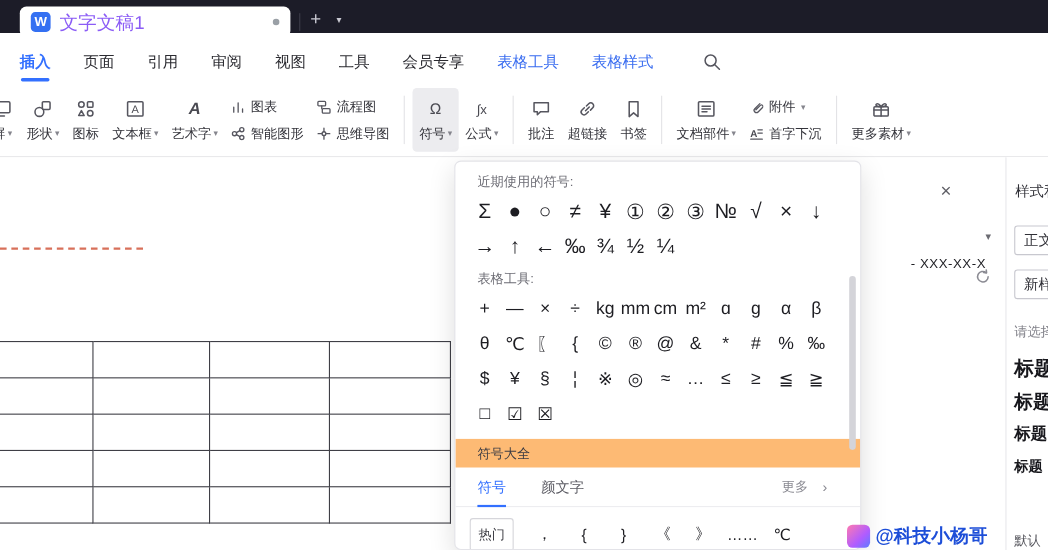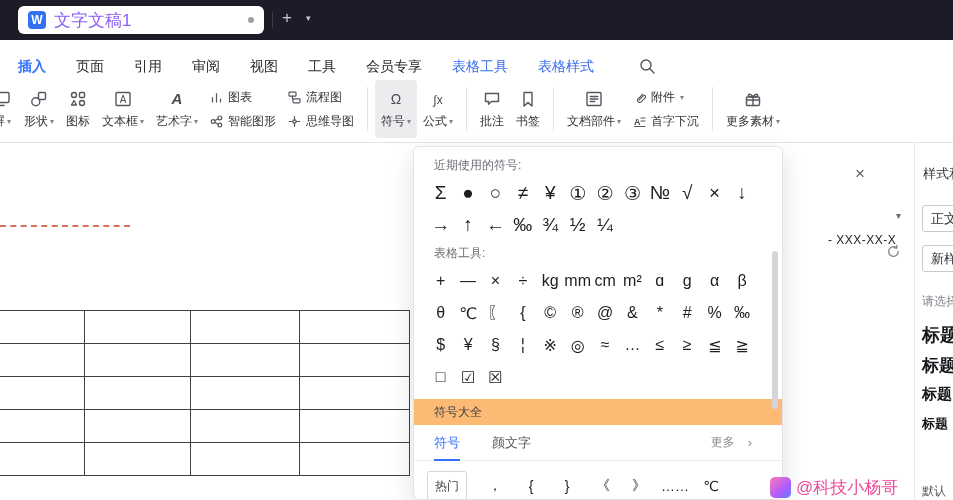--- a/index.html
+++ b/index.html
@@ -13,21 +13,21 @@
            border-radius:6px;display:flex;align-items:center;padding:0 10px;gap:8px;cursor:pointer}
   .wbadge {width:18px;height:18px;border-radius:4px;background:#3470f2;color:#fff;font-weight:700;
            font-size:12px;display:flex;align-items:center;justify-content:center}
   .doctitle {font-size:17px;color:#8b5cf6;flex:1;white-space:nowrap;overflow:hidden}
   .moddot {width:6px;height:6px;border-radius:50%;background:#9aa0a6}
   .tbsep {position:absolute;left:272px;top:12px;width:1px;height:16px;background:#3c3c4a}
   .newtab {position:absolute;left:282px;top:8px;color:#c9c9d2;font-size:17px;cursor:pointer;line-height:1.2}
   .tabchev {position:absolute;left:306px;top:13px;color:#c9c9d2;font-size:9px;cursor:pointer}
 
   
-  .menubar {position:absolute;top:40px;left:0;width:100%;height:52px;background:#fff;
+  .menubar {position:absolute;top:30px;left:0;width:100%;height:52px;background:#fff;
             border-bottom:1px solid #ececec;display:flex;align-items:center;padding-left:18px;gap:30px}
   .mtab {font-size:14px;color:#2b2b31;position:relative;height:36px;line-height:36px;cursor:pointer;white-space:nowrap}
   .mtab.active {color:#3370ff;font-weight:700}
   .mtab.active::after {content:"";position:absolute;left:1px;right:1px;bottom:0;height:3px;background:#3370ff;border-radius:2px}
   .mtab.accent {color:#3a6df0}
   .searchbtn {margin-left:14px;cursor:pointer;display:flex;align-items:center}
 
   
   .toolbar {position:absolute;top:76px;left:0;width:100%;height:67px;background:#fff;
             border-bottom:1px solid #e4e4e6;display:flex;align-items:center}
@@ -90,21 +90,21 @@
   .sp-item {position:absolute;left:7px;font-weight:700;color:#17171c;white-space:nowrap;cursor:pointer}
   .sp-i1 {top:180px;font-size:18px}
   .sp-i2 {top:211px;font-size:17px}
   .sp-i3 {top:242px;font-size:15px}
   .sp-i4 {top:272px;font-size:13px}
   .sp-default {position:absolute;left:7px;top:340px;font-size:12px;color:#55555c;white-space:nowrap}
 
   
   .watermark {position:absolute;left:770px;top:476px;display:flex;align-items:center;gap:5px;z-index:60}
   .wmlogo {width:21px;height:21px;border-radius:5px;background:linear-gradient(135deg,#ff7ab0,#b05cff 60%,#5c7bff)}
-  .wmtext {font-size:17px;font-weight:400;color:#ec4899}
+  .wmtext {font-size:17px;font-weight:700;color:#1d4ed8}
 </style>
 </head>
 <body>
 
 <div id="app">
 
   <div class="titlebar">
     <div class="doctab">
       <span class="wbadge">W</span>
       <span class="doctitle">文字文稿1</span>
@@ -252,20 +252,30 @@
 
     <div class="tbig">
       <svg class="ic" width="20" height="20" viewBox="0 0 20 20">
           <path d="M3.5 4.5h13v8h-7l-3 2.8v-2.8h-3z"></path>
         </svg>
       <span class="lblrow">
           <span class="lbl">批注</span>
         </span>
     </div>
 
+    <div class="tbig">
+      <svg class="ic" width="20" height="20" viewBox="0 0 20 20">
+          <path d="M8.3 11.7l3.4-3.4"></path>
+          <path d="M7.2 8.9l-2.1 2.1a2.6 2.6 0 0 0 3.7 3.7l2.1-2.1"></path>
+          <path d="M12.8 11.1l2.1-2.1a2.6 2.6 0 0 0-3.7-3.7L9.1 7.4"></path>
+        </svg>
+      <span class="lblrow">
+          <span class="lbl">超链接</span>
+        </span>
+    </div>
 
     <div class="tbig">
       <svg class="ic" width="20" height="20" viewBox="0 0 20 20">
           <path d="M6 3.5h8V17l-4-3.4L6 17z"></path>
         </svg>
       <span class="lblrow">
           <span class="lbl">书签</span>
         </span>
     </div>
 

